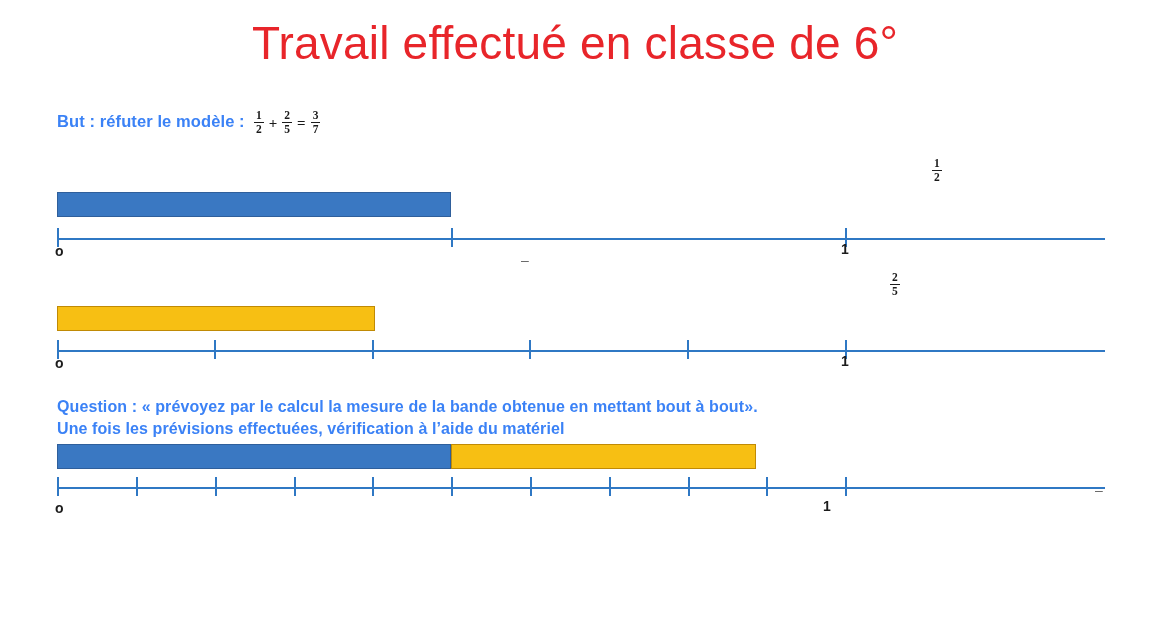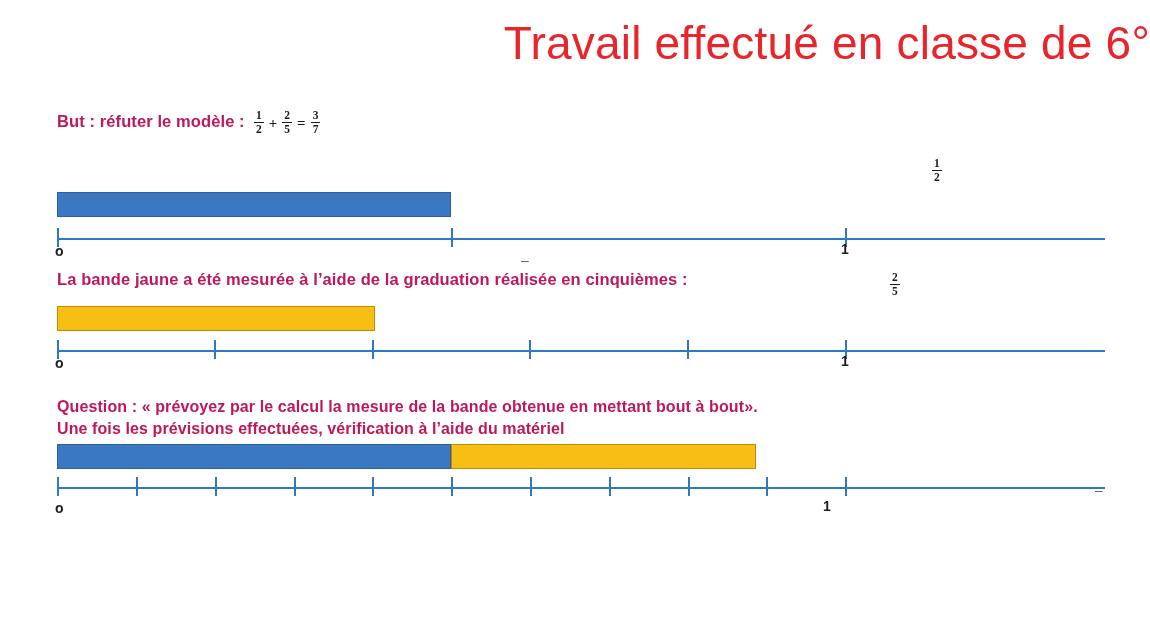--- a/index.html
+++ b/index.html
@@ -19,34 +19,34 @@
     position: absolute;
     inset: 0;
   }
 
   
   .title {
     position: absolute;
     top: 18px;
     left: 0;
     width: 1150px;
-    text-align: right;
+    text-align: center;
     font-size: 46px;
     line-height: 1.1;
     color: #e8252a;
     font-weight: normal;
     letter-spacing: 0.2px;
   }
 
   
   .txt {
     position: absolute;
     font-size: 16.5px;
     font-weight: bold;
-    color: #be185d;
+    color: #3b82f6;
     white-space: nowrap;
     letter-spacing: 0.1px;
   }
   .txt.small {
     font-size: 16px;
   }
 
   
   .frac {
     display: inline-block;
@@ -157,21 +157,20 @@
   <div class="bar blue" style="top:192px; left:57px; width:394px;"></div>
 
   <div class="axis" style="top:238px; left:57px; width:1048px;"></div>
   <div class="tick both" style="top:228px; left:57px;"></div>
   <div class="tick both" style="top:228px; left:451px;"></div>
   <div class="tick both" style="top:228px; left:845px;"></div>
   <div class="axlabel" style="top:243px; left:55px;">o</div>
   <div class="axlabel" style="top:241px; left:841px;">1</div>
 
   <div class="dash" style="top:252px; left:521px;">–</div>
-  <div class="txt" style="top:270px; left:57px;">La bande jaune a été mesurée à l’aide de la graduation réalisée en cinquièmes :</div>
   <div class="eqline" style="top:272px; left:888px;">
     <span class="frac">
       <span class="num">2</span>
       <span class="den">5</span>
     </span>
   </div>
 
   <div class="bar yellow" style="top:306px; left:57px; width:318px;"></div>
 
   <div class="axis" style="top:350px; left:57px; width:1048px;"></div>

